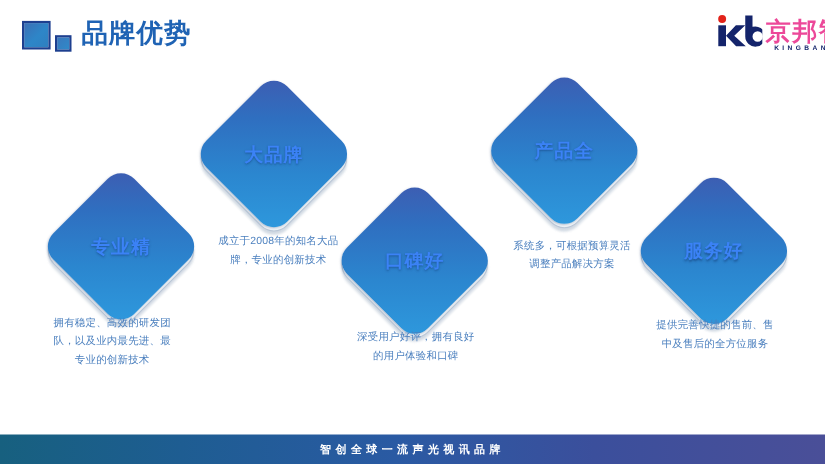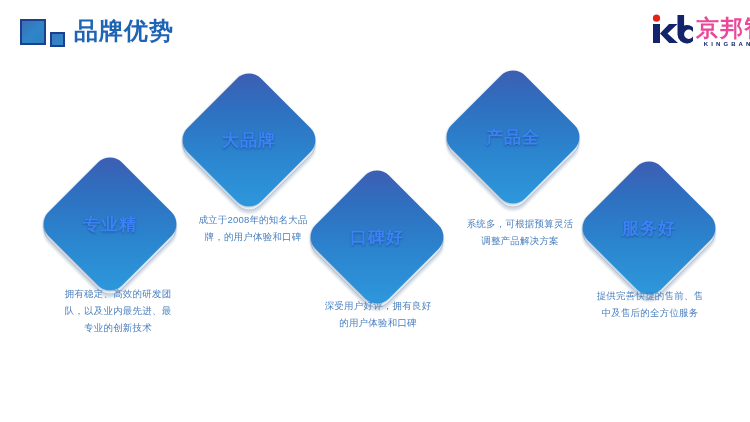--- a/index.html
+++ b/index.html
@@ -119,34 +119,34 @@
   <div class="stage">
 
     <div class="node" style="left:58px;top:172px;">
       <div class="dia-wrap">
         <div class="dia-shadow"></div>
         <div class="dia-shadow2"></div>
         <div class="dia"></div>
         <div class="dia-label">专业精</div>
       </div>
     </div>
-    <div class="desc" style="left:28px;top:285px;width:180px;">拥有稳定、高效的研发团
+    <div class="desc" style="left:12px;top:285px;width:180px;">拥有稳定、高效的研发团
 队，以及业内最先进、最
 专业的创新技术</div>
 
     <div class="node" style="left:197px;top:88px;">
       <div class="dia-wrap">
         <div class="dia-shadow"></div>
         <div class="dia-shadow2"></div>
         <div class="dia"></div>
         <div class="dia-label">大品牌</div>
       </div>
     </div>
     <div class="desc" style="left:163px;top:211px;width:180px;">成立于2008年的知名大品
-牌，的用户体验和口碑</div>
+牌，专业的创新技术</div>
 
     <div class="node" style="left:325px;top:185px;">
       <div class="dia-wrap">
         <div class="dia-shadow"></div>
         <div class="dia-shadow2"></div>
         <div class="dia"></div>
         <div class="dia-label">口碑好</div>
       </div>
     </div>
     <div class="desc" style="left:288px;top:298px;width:180px;font-family:Liberation Mono, monospace;">深受用户好评，拥有良好
@@ -169,14 +169,17 @@
         <div class="dia-shadow2"></div>
         <div class="dia"></div>
         <div class="dia-label">服务好</div>
       </div>
     </div>
     <div class="desc" style="left:560px;top:287px;width:180px;">提供完善快捷的售前、售
 中及售后的全方位服务</div>
 
   </div>
 
+  <div class="footer">
+    <div class="footer-text">智创全球一流声光视讯品牌</div>
+  </div>
 
 </div>
 
 </body></html>

